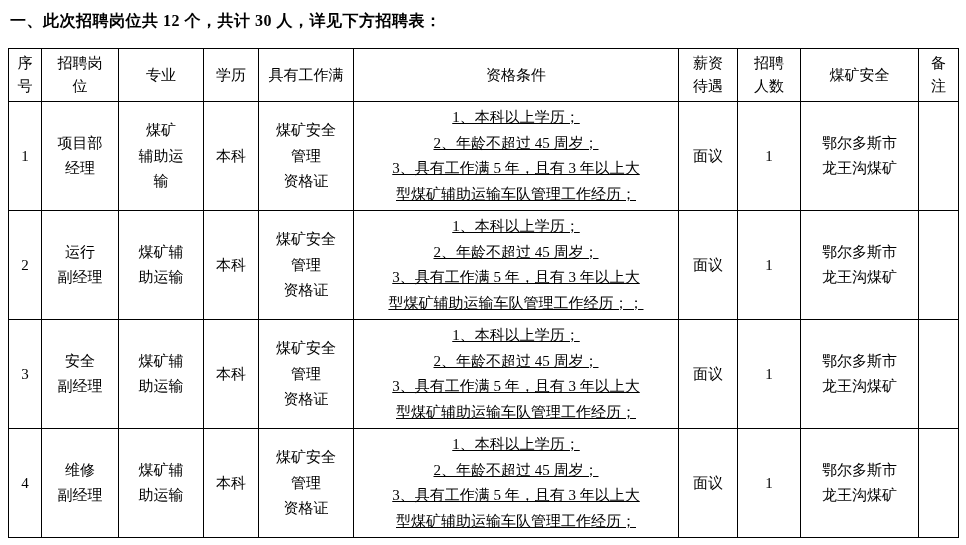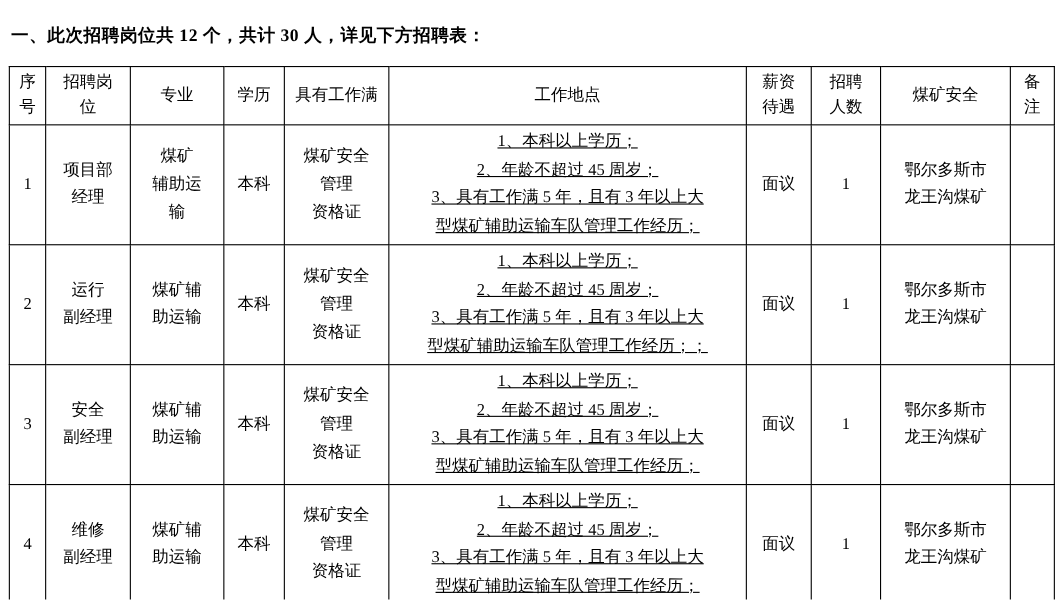--- a/index.html
+++ b/index.html
@@ -15,21 +15,21 @@
   .page {
     width: 966px;
     height: 545px;
     box-sizing: border-box;
     padding: 6px 0 0 8px;
   }
   .doc-title {
     font-size: 16px;
     font-weight: bold;
     line-height: 1.4;
-    margin: 16px 0 0 2px;
+    margin: 4px 0 0 2px;
     white-space: pre-line;
     letter-spacing: 0.5px;
   }
   table.recruit {
     border-collapse: collapse;
     table-layout: fixed;
     margin-top: 16px;
     width: 950px;
   }
   table.recruit th,
@@ -92,21 +92,21 @@
     </colgroup>
     <tbody>
       <tr class="header-row">
         <th>序
 号</th>
         <th>招聘岗
 位</th>
         <th>专业</th>
         <th>学历</th>
         <th>具有工作满</th>
-        <th>工作地点</th>
+        <th>资格条件</th>
         <th>薪资
 待遇</th>
         <th>招聘
 人数</th>
         <th>煤矿安全</th>
         <th>备
 注</th>
       </tr>
 
       <tr class="data-row">

